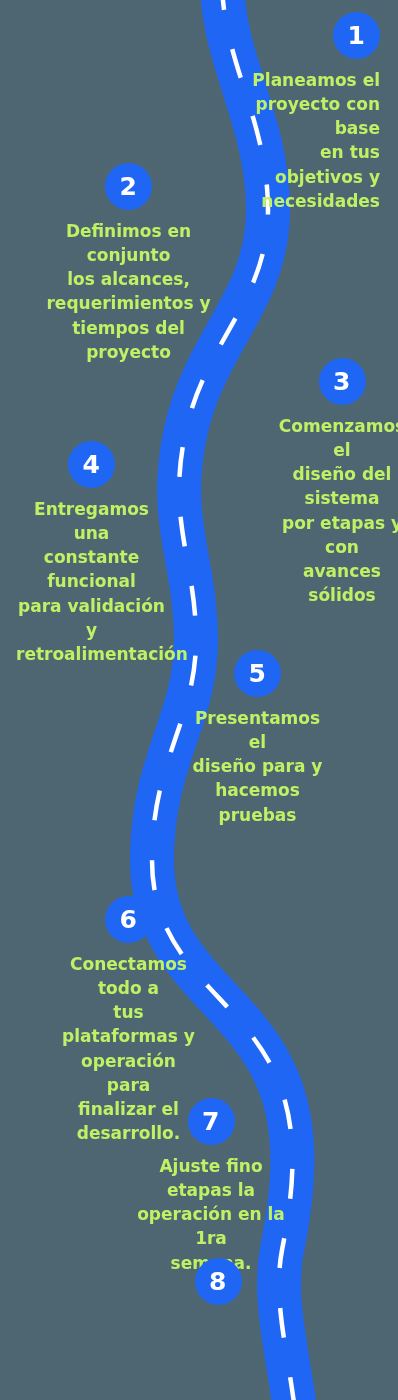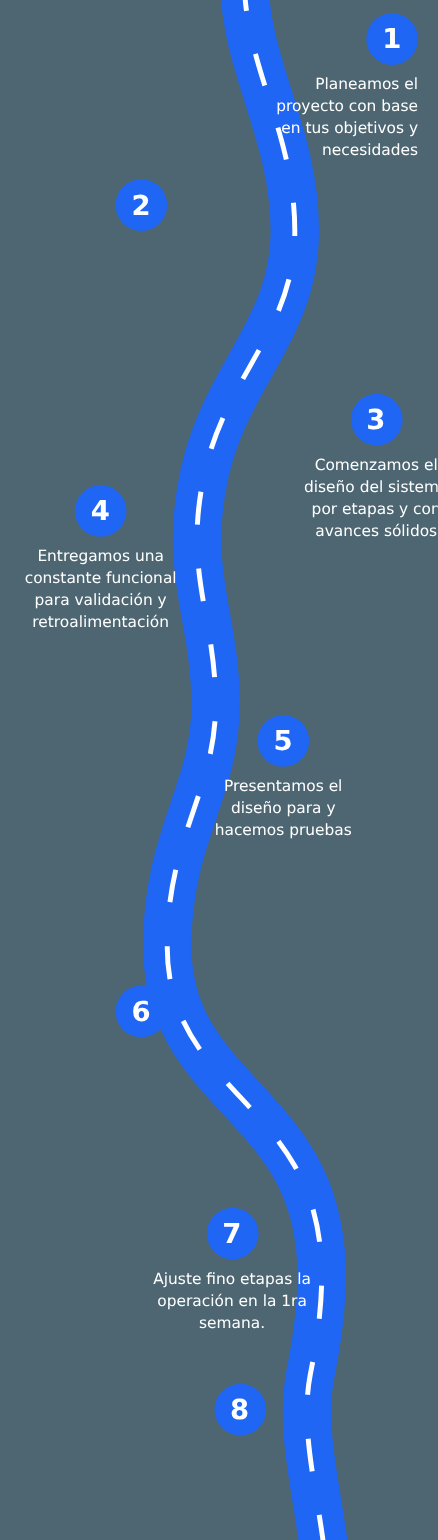--- a/index.html
+++ b/index.html
@@ -40,24 +40,24 @@
     display: flex;
     align-items: center;
     justify-content: center;
     font-size: 25px;
     font-weight: 700;
     line-height: 1;
     letter-spacing: 0.5px;
   }
   .step-text {
     margin-top: 9px;
-    color: #ffffff;
-    font-size: 14px;
+    color: #bef264;
+    font-size: 17px;
     line-height: 1.42;
-    font-weight: 400;
+    font-weight: 700;
     white-space: pre-line;
   }
   .align-right { text-align: right; }
   .align-right .badge-wrap { display: flex; justify-content: flex-end; }
   .align-center { text-align: center; }
   .align-center .badge-wrap { display: flex; justify-content: center; }
 </style>
 </head>
 <body>
 
@@ -89,20 +89,24 @@
     <div class="step-text">Planeamos el
 proyecto con base
 en tus objetivos y
 necesidades</div>
   </div>
 
   <div class="step align-center" style="left:40px; top:163px; width:177px;">
     <div class="badge-wrap">
       <div class="badge">2</div>
     </div>
+    <div class="step-text">Definimos en conjunto
+los alcances,
+requerimientos y
+tiempos del proyecto</div>
   </div>
 
   <div class="step align-center" style="left:272px; top:358px; width:140px;">
     <div class="badge-wrap">
       <div class="badge">3</div>
     </div>
     <div class="step-text">Comenzamos el
 diseño del sistema
 por etapas y con
 avances sólidos</div>
@@ -124,20 +128,24 @@
     </div>
     <div class="step-text">Presentamos el
 diseño para y
 hacemos pruebas</div>
   </div>
 
   <div class="step align-center" style="left:57px; top:896px; width:143px;">
     <div class="badge-wrap">
       <div class="badge">6</div>
     </div>
+    <div class="step-text">Conectamos todo a
+tus plataformas y
+operación para
+finalizar el desarrollo.</div>
   </div>
 
   <div class="step align-center" style="left:136px; top:1098px; width:150px;">
     <div class="badge-wrap">
       <div class="badge">7</div>
     </div>
     <div class="step-text">Ajuste fino etapas la
 operación en la 1ra
 semana.</div>
   </div>

